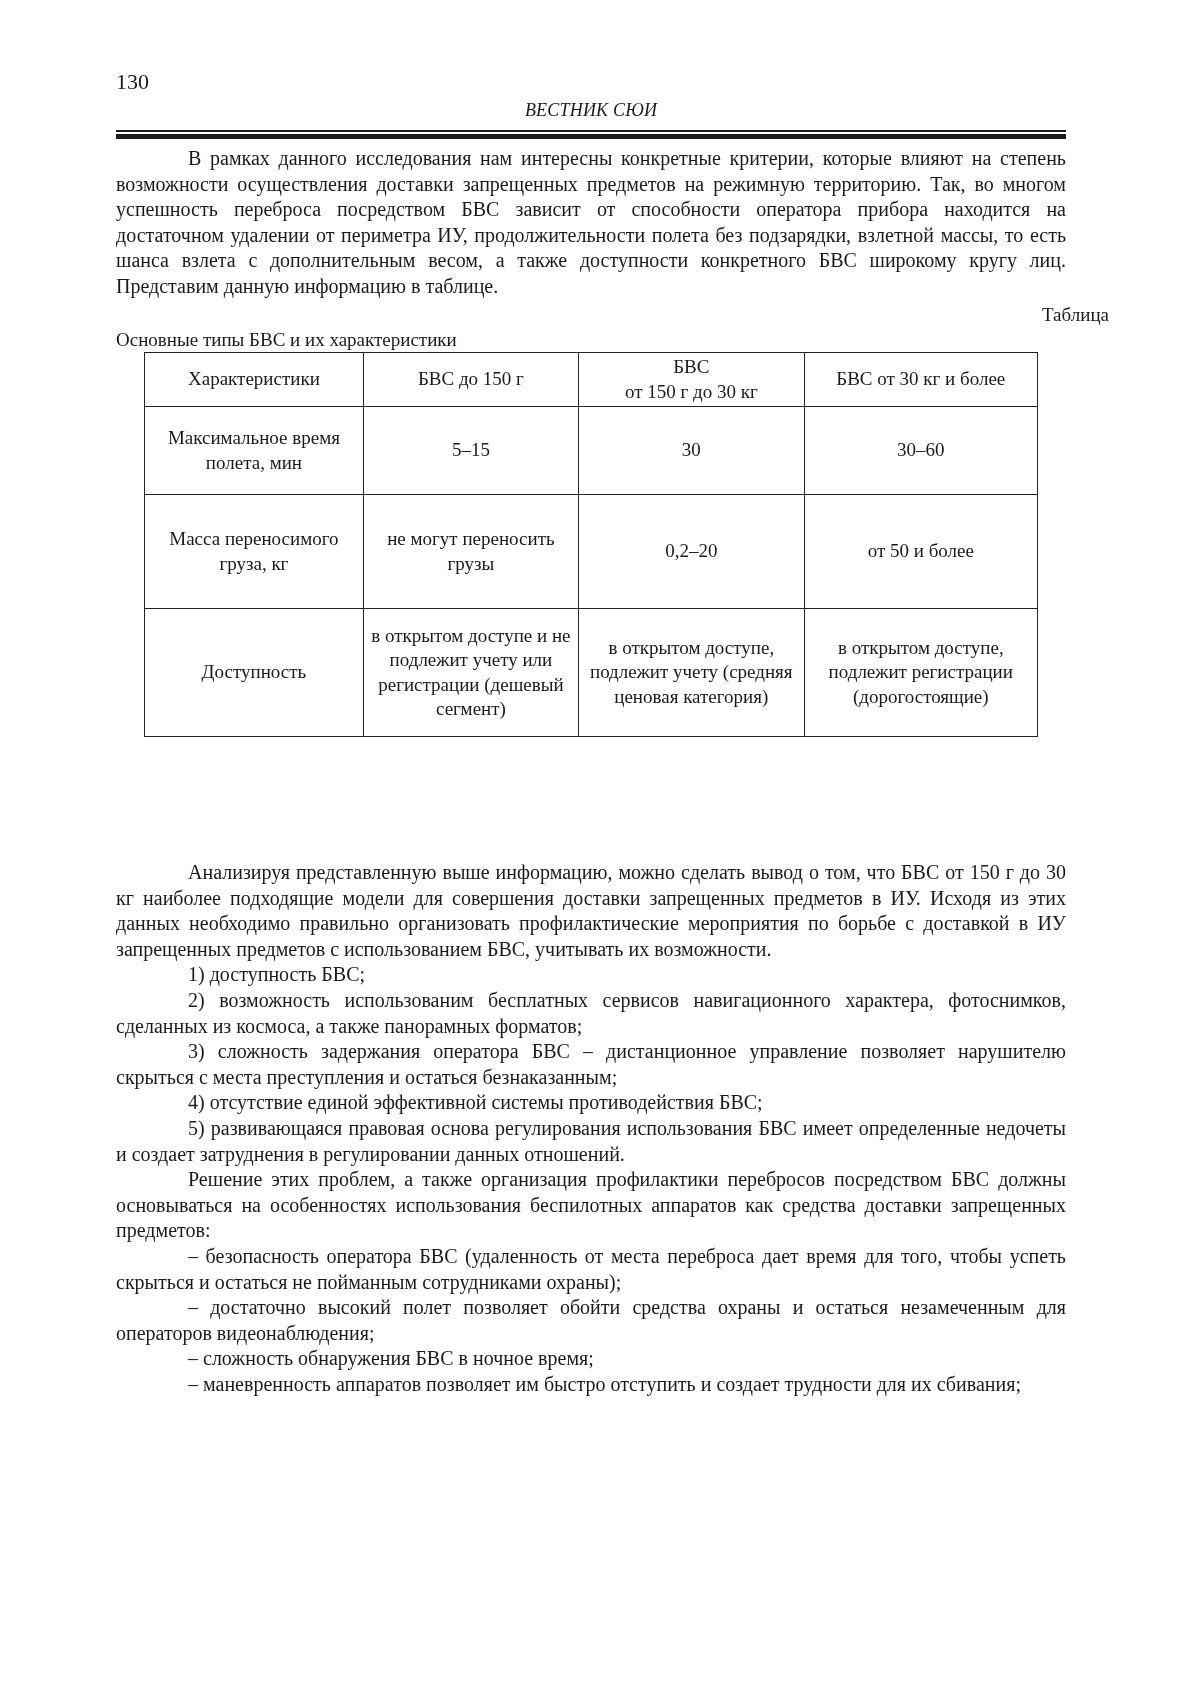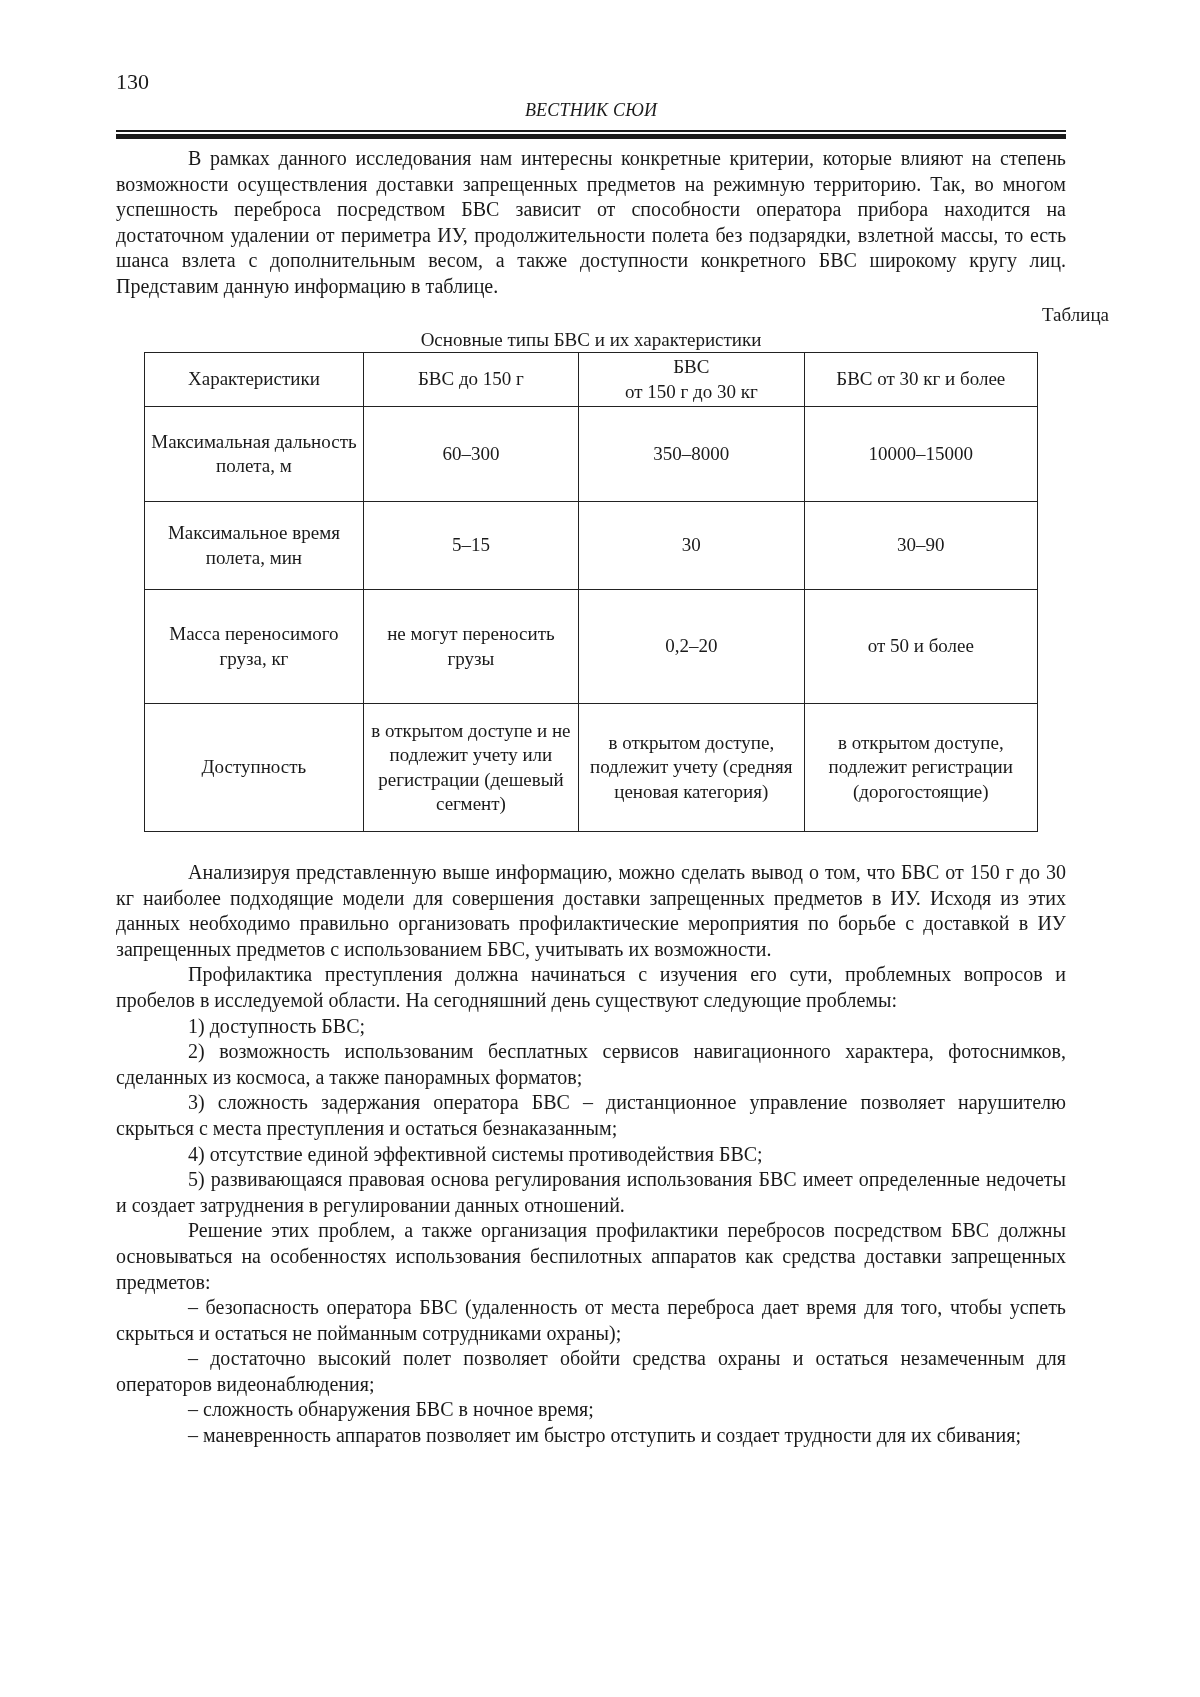--- a/index.html
+++ b/index.html
@@ -5,21 +5,21 @@
     html, body { margin: 0; padding: 0; background: #ffffff; }
     body { width: 1200px; height: 1697px; position: relative; overflow: hidden; color: #1a1a1a; font-family: "Liberation Serif", "DejaVu Serif", serif; }
     .page { position: absolute; left: 0; top: 0; width: 1200px; height: 1697px; padding-left: 43px; }
     .page-number { position: absolute; left: 116px; top: 70px; font-size: 22px; line-height: 24px; }
     .journal-title { position: absolute; left: 116px; width: 950px; top: 100px; text-align: center; font-size: 18px; font-weight: normal; font-style: italic; letter-spacing: 0.2px; }
     .rule-thin { position: absolute; left: 116px; width: 950px; top: 130px; height: 2px; background: #1a1a1a; }
     .rule-thick { position: absolute; left: 116px; width: 950px; top: 134px; height: 5px; background: #1a1a1a; }
     .text { position: absolute; left: 116px; width: 950px; font-size: 20px; line-height: 25.6px; text-align: justify; }
     .text p { margin: 0; text-indent: 72px; }
     .table-label { position: absolute; right: 134px; top: 303px; font-size: 19px; line-height: 24px; }
-    .table-caption { position: absolute; left: 116px; width: 950px; top: 328px; text-align: center; font-size: 19px; line-height: 24px; }
+    .table-caption { position: absolute; left: 116px; width: 950px; top: 328px; text-align: left; font-size: 19px; line-height: 24px; }
     table.data { position: absolute; left: 144px; top: 352px; width: 894px; border-collapse: collapse; font-size: 19px; line-height: 24.5px; }
     table.data td { border: 1.5px solid #222; text-align: center; vertical-align: middle; padding: 2px 6px; }
     .c0 { width: 216px; } .c1 { width: 216px; margin-top: 32px; } .c2 { width: 230px; } .c3 { width: 232px; }
   </style>
 </head>
 <body>
 
 <div class="page">
   <div class="page-number">130</div>
   <div class="journal-title">ВЕСТНИК СЮИ</div>
@@ -34,50 +34,43 @@
   <div class="table-caption">Основные типы БВС и их характеристики</div>
 
   <table class="data">
     <tbody>
         <tr style="height:48px;">
       <td class="c0">Характеристики</td>
       <td class="c1">БВС до 150 г</td>
       <td class="c2"><span>БВС</span><br><span>от 150 г до 30 кг</span></td>
       <td class="c3">БВС от 30 кг и более</td>
     </tr>
-    <tr style="height:95px;">
-      <td>Максимальная дальность полета, м</td>
-      <td>60–300</td>
-      <td>350–8000</td>
-      <td>10000–15000</td>
-    </tr>
     <tr style="height:88px;">
       <td>Максимальное время полета, мин</td>
       <td>5–15</td>
       <td>30</td>
-      <td>30–90</td>
+      <td>30–60</td>
     </tr>
     <tr style="height:114px;">
       <td>Масса переносимого груза, кг</td>
       <td>не могут переносить грузы</td>
       <td>0,2–20</td>
       <td>от 50 и более</td>
     </tr>
     <tr style="height:128px;">
       <td>Доступность</td>
       <td>в открытом доступе и не подлежит учету или регистрации (дешевый сегмент)</td>
       <td>в открытом доступе, подлежит учету (средняя ценовая категория)</td>
       <td>в открытом доступе, подлежит регистрации (дорогостоящие)</td>
     </tr>
   </tbody>
     </table>
 
   <div class="text" style="top:860px;">
     <p>Анализируя представленную выше информацию, можно сделать вывод о том, что БВС от 150 г до 30 кг наиболее подходящие модели для совершения доставки запрещенных предметов в ИУ. Исходя из этих данных необходимо правильно организовать профилактические мероприятия по борьбе с доставкой в ИУ запрещенных предметов с использованием БВС, учитывать их возможности.</p>
-    <p>Профилактика преступления должна начинаться с изучения его сути, проблемных вопросов и пробелов в исследуемой области. На сегодняшний день существуют следующие проблемы:</p>
     <p>1) доступность БВС;</p>
     <p>2) возможность использованим бесплатных сервисов навигационного характера, фотоснимков, сделанных из космоса, а также панорамных форматов;</p>
     <p>3) сложность задержания оператора БВС – дистанционное управление позволяет нарушителю скрыться с места преступления и остаться безнаказанным;</p>
     <p>4) отсутствие единой эффективной системы противодействия БВС;</p>
     <p>5) развивающаяся правовая основа регулирования использования БВС имеет определенные недочеты и создает затруднения в регулировании данных отношений.</p>
     <p>Решение этих проблем, а также организация профилактики перебросов посредством БВС должны основываться на особенностях использования беспилотных аппаратов как средства доставки запрещенных предметов:</p>
     <p>– безопасность оператора БВС (удаленность от места переброса дает время для того, чтобы успеть скрыться и остаться не пойманным сотрудниками охраны);</p>
     <p>– достаточно высокий полет позволяет обойти средства охраны и остаться незамеченным для операторов видеонаблюдения;</p>
     <p>– сложность обнаружения БВС в ночное время;</p>
     <p>– маневренность аппаратов позволяет им быстро отступить и создает трудности для их сбивания;</p>

